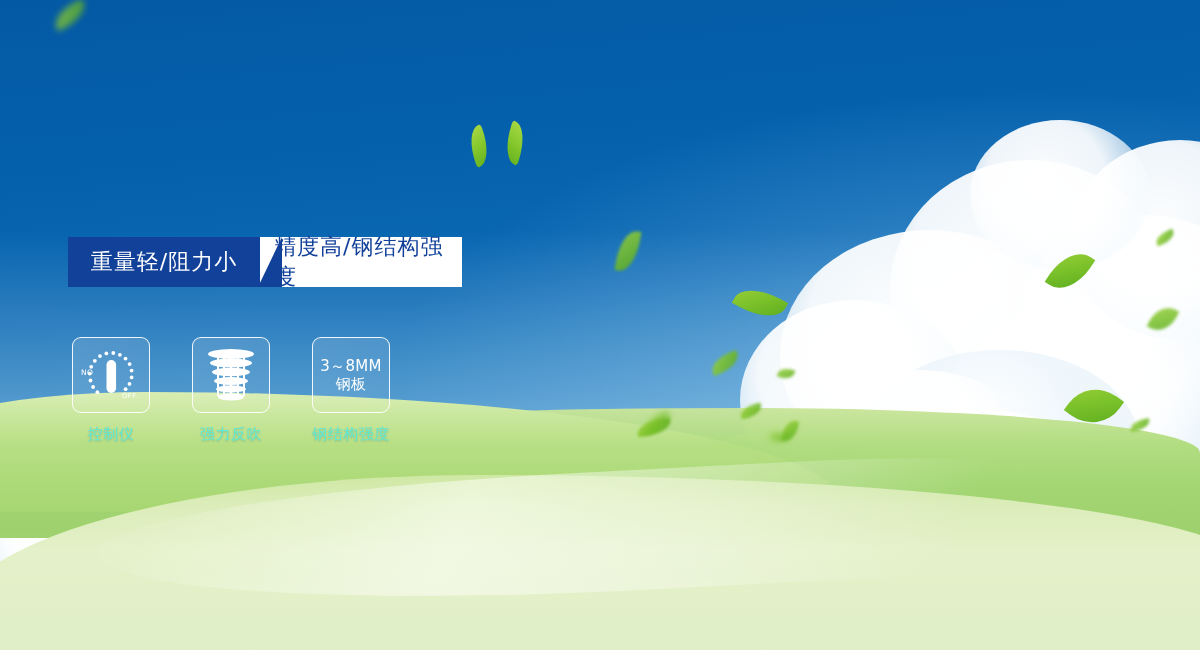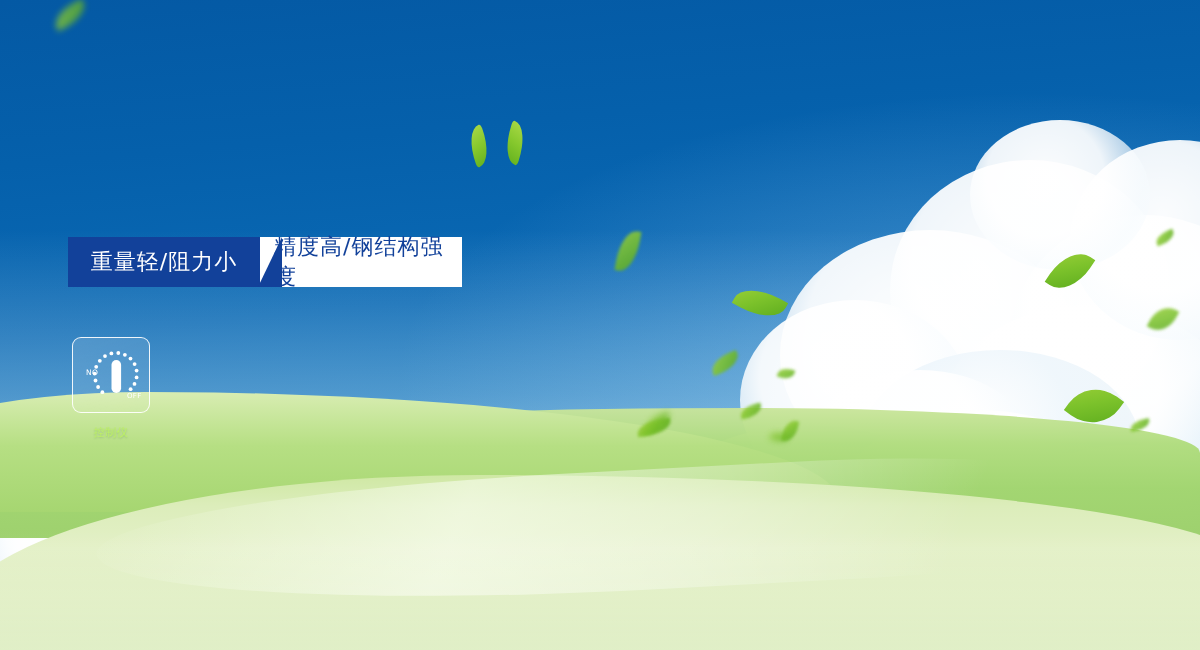--- a/index.html
+++ b/index.html
@@ -128,31 +128,31 @@
     position:absolute;left:68px;top:337px;
     display:flex;
     gap:34px;
   }
   .feature{width:86px;display:flex;flex-direction:column;align-items:center;}
   .feature-box{
     width:78px;height:76px;
     border:1.5px solid rgba(255,255,255,.92);
     border-radius:9px;
     background:linear-gradient(160deg, rgba(255,255,255,.14) 0%, rgba(255,255,255,.05) 100%);
-    display:flex;align-items:center;justify-content:flex-end;
+    display:flex;align-items:center;justify-content:center;
     position:relative;overflow:hidden;
     box-sizing:border-box;
   }
   .feature-text{
     color:#ffffff;font-size:15px;line-height:1.22;text-align:center;
     letter-spacing:.3px;
   }
   .feature-label{
     margin-top:12px;
-    color:#bef264;font-size:11px;white-space:nowrap;letter-spacing:.5px;
+    color:#5eead4;font-size:15px;white-space:nowrap;letter-spacing:.5px;
     text-shadow:0 1px 2px rgba(0,40,90,.22);
   }
   .feature:nth-child(4) .feature-label{letter-spacing:0;}
   .feature svg{display:block;}
 </style>
 </head>
 <body>
 
 <div class="banner">
 
@@ -248,18 +248,47 @@
             <rect x="28.5" y="16" width="9.6" height="33" rx="4.8"></rect>
           </g>
           <text x="3" y="31" font-family="DejaVu Sans, sans-serif" font-size="7.5" fill="#ffffff" letter-spacing="0.4">NO</text>
           <text x="44" y="54" font-family="DejaVu Sans, sans-serif" font-size="7" fill="#ffffff" letter-spacing="0.3">OFF</text>
         </svg>
       </div>
       <div class="feature-label">控制仪</div>
     </div>
 
 
-
+    <div class="feature">
+      <div class="feature-box">
+        <svg width="56" height="58" viewBox="0 0 56 58">
+          <g fill="#ffffff">
+            <ellipse cx="28" cy="8" rx="23" ry="5"></ellipse>
+            <ellipse cx="28" cy="17" rx="21" ry="4.6"></ellipse>
+            <ellipse cx="28" cy="26" rx="19" ry="4.3"></ellipse>
+            <ellipse cx="28" cy="35" rx="17" ry="4.0"></ellipse>
+            <ellipse cx="28" cy="43" rx="15" ry="3.7"></ellipse>
+            <ellipse cx="28" cy="51" rx="13" ry="3.4"></ellipse>
+            <rect x="14" y="8" width="2" height="42"></rect>
+            <rect x="20" y="8" width="2" height="45"></rect>
+            <rect x="27" y="6" width="2" height="48"></rect>
+            <rect x="34" y="8" width="2" height="45"></rect>
+            <rect x="40" y="8" width="2" height="42"></rect>
+          </g>
+        </svg>
+      </div>
+      <div class="feature-label">强力反吹</div>
+    </div>
+
+    <div class="feature">
+      <div class="feature-box">
+        <div class="feature-text">
+          <div>3～8MM</div>
+          <div>钢板</div>
+        </div>
+      </div>
+      <div class="feature-label">钢结构强度</div>
+    </div>
 
 
   </div>
 
 </div>
 
 </body></html>

